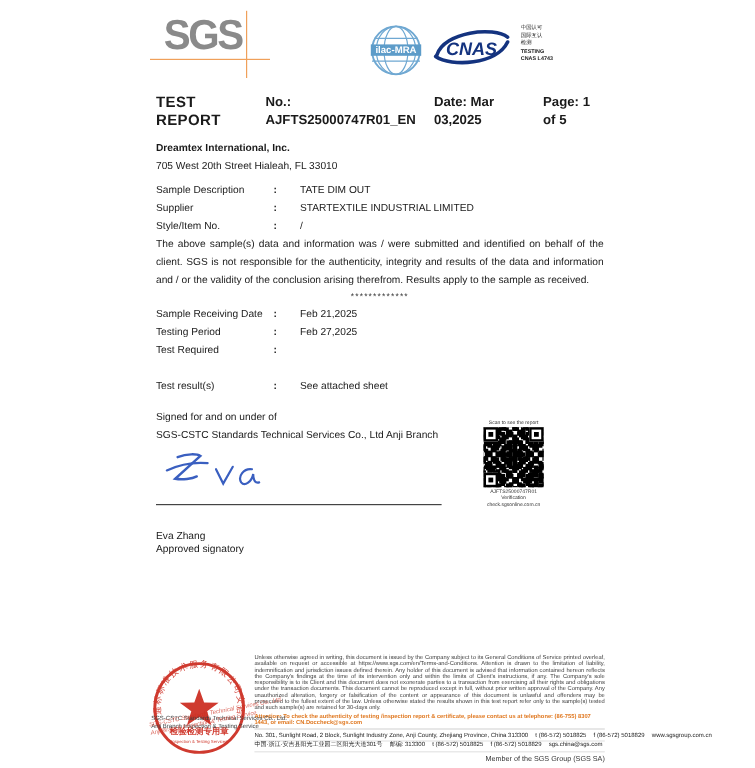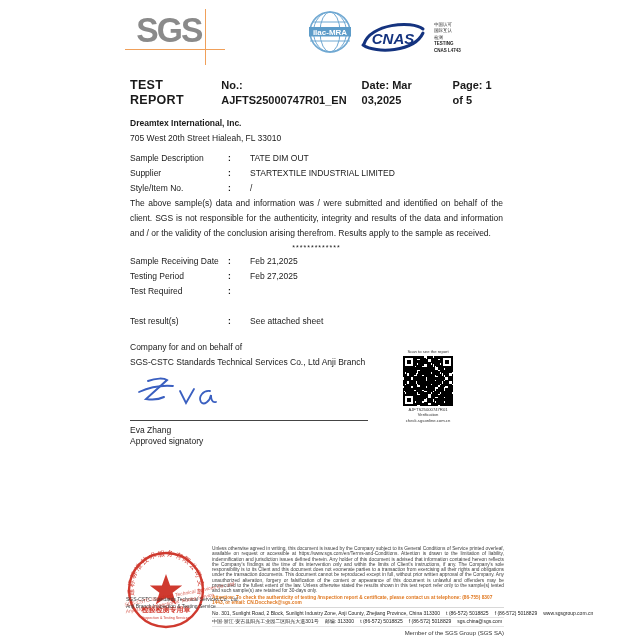--- a/index.html
+++ b/index.html
@@ -6,21 +6,21 @@
   html,body { background:#fff; }
   body { font-family:"Liberation Sans", sans-serif; color:#1a1a1a; }
   .page { position:relative; width:629px; height:640px; background:#fff; overflow:hidden; }
 
   
   .sgs-logo { position:absolute; left:135px; top:8px; width:86px; height:52px; }
   .sgs-text { font-weight:bold; font-size:35px; line-height:44px; color:#8a8a8a; letter-spacing:-2px; transform:scaleX(.96); display:inline-block; }
   .sgs-hline { position:absolute; left:-10px; width:100px; top:41px; height:1px; background:#f0a05a; }
   .sgs-vline { position:absolute; left:70px; top:1px; height:56px; width:1px; background:#f0a05a; }
 
-  .marks { position:absolute; left:308px; top:10px; display:flex; align-items:flex-end; gap:8px; }
+  .marks { position:absolute; left:308px; top:20px; display:flex; align-items:flex-start; gap:8px; }
   .accred { font-size:4.5px; line-height:6.5px; color:#222; }
   .accred .b { font-weight:bold; }
 
   
   .title-row { display:flex; align-items:center; }
   .report-title { font-size:12.5px; font-weight:bold; letter-spacing:.3px; }
   .title-meta { font-size:11px; font-weight:bold; margin-left:17px; }
   .title-meta + .title-meta { margin-left:15px; }
 
   .doc { position:absolute; left:130px; top:78px; width:373px; font-size:8.5px; line-height:15px; }
@@ -30,21 +30,21 @@
   .f-label { width:98px; flex:none; }
   .f-colon { width:22px; flex:none; font-weight:bold; }
   .f-value { flex:1; }
   .f-value.just { text-align:justify; }
   .note { text-align:justify; }
   .stars { text-align:center; font-size:7px; letter-spacing:1px; line-height:13px; }
 
   .signed { margin-top:11px; }
   .sig-scribble { margin:3px 0 0 4px; }
   .sig-line { width:238px; border-top:1px solid #444; margin-top:2px; }
-  .sig-name { line-height:11px; margin-top:4px; }
+  .sig-name { line-height:11px; margin-top:20px; }
   .sig-title { line-height:11px; }
 
   
   .qr-block { position:absolute; left:388px; top:349px; width:80px; text-align:center; }
   .qr-cap { font-size:4.2px; line-height:5.5px; color:#333; }
   .qr { width:50px; height:50px; margin:1px auto; position:relative;
         background:
           conic-gradient(#000 90deg, transparent 0 180deg, #000 0 270deg, transparent 0) 0 0/7px 7px,
           conic-gradient(#000 90deg, transparent 0 180deg, #000 0 270deg, transparent 0) 2px 3px/11px 11px,
           conic-gradient(transparent 90deg, #000 0 180deg, transparent 0 270deg, #000 0) 1px 2px/9px 9px;
@@ -150,21 +150,21 @@
         <span class="f-colon">:</span>
       </div>
       <div class="frow" style="margin-top:15px;">
         <span class="f-label">Test result(s)</span>
         <span class="f-colon">:</span>
         <span class="f-value">See attached sheet</span>
       </div>
     </div>
 
     <div class="signed">
-      <div>Company for and on behalf of</div>
+      <div>Signed for and on under of</div>
       <div>SGS-CSTC Standards Technical Services Co., Ltd Anji Branch</div>
       <svg class="sig-scribble" width="92" height="40" viewBox="0 0 92 40">
         <path d="M14,8 C22,5 30,5 33,7 L12,26 C18,27 26,26 30,24" fill="none" stroke="#3a5fc0" stroke-width="2" stroke-linecap="round"></path>
         <path d="M5,19 C16,14 28,12 39,13" fill="none" stroke="#3a5fc0" stroke-width="1.8" stroke-linecap="round"></path>
         <path d="M46,18 L52,30 L60,16" fill="none" stroke="#3a5fc0" stroke-width="1.8" stroke-linecap="round"></path>
         <path d="M76,18 C69,17 64,24 67,29 C70,33 76,28 77,22 C77,26 78,30 82,29" fill="none" stroke="#3a5fc0" stroke-width="1.8" stroke-linecap="round"></path>
       </svg>
       <div class="sig-line"></div>
       <div class="sig-name">Eva Zhang</div>
       <div class="sig-title">Approved signatory</div>

